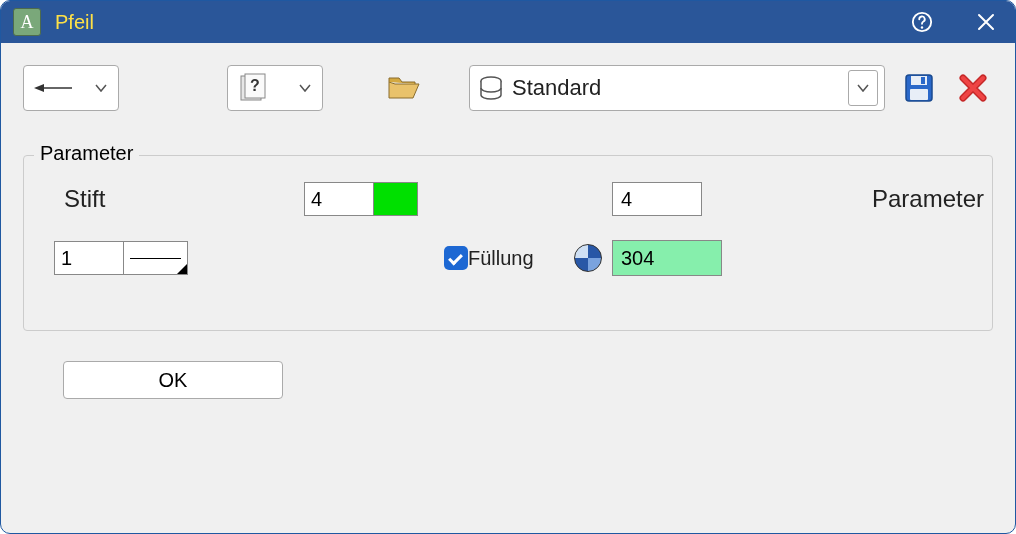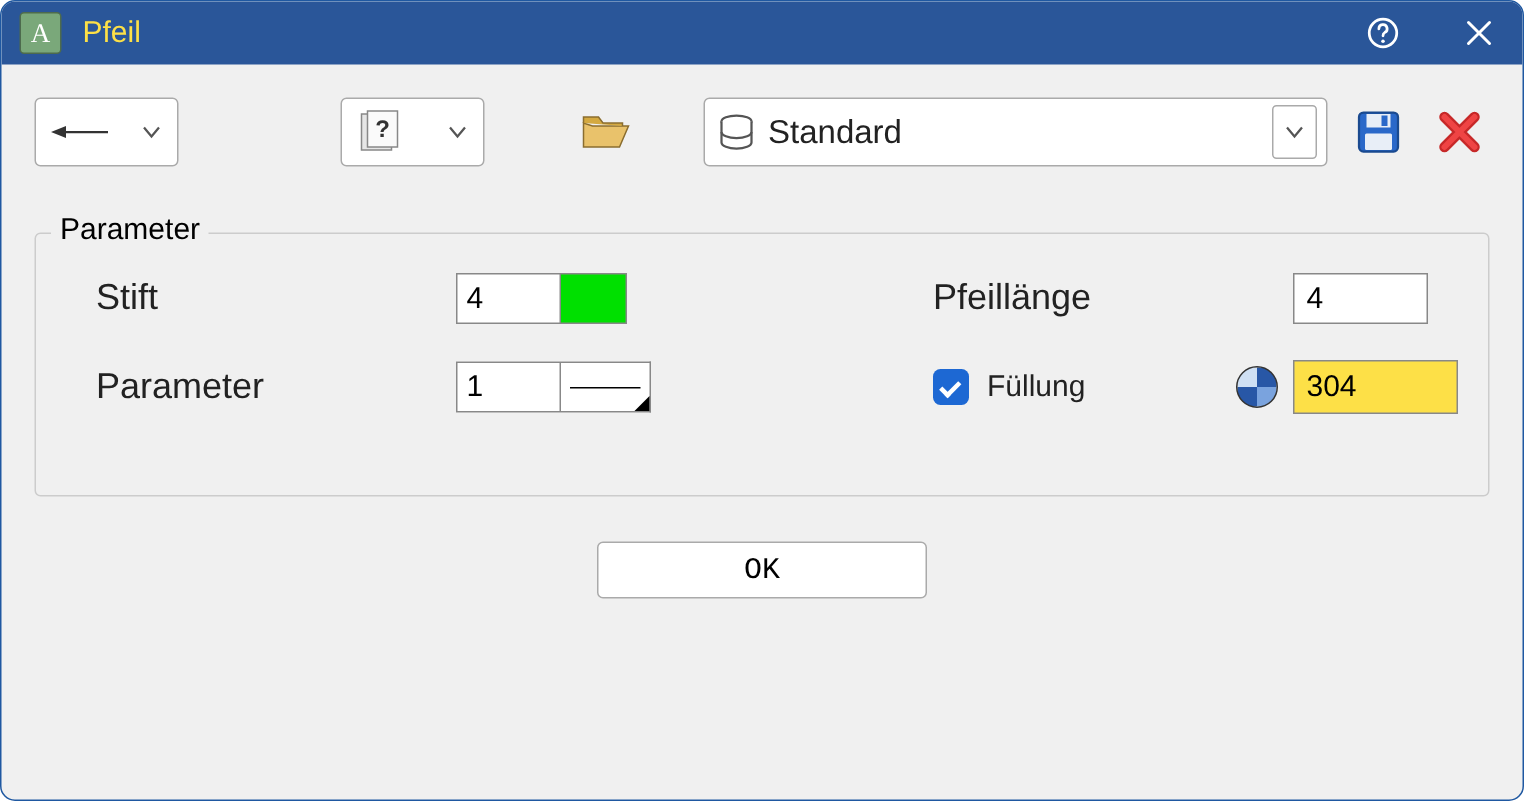--- a/index.html
+++ b/index.html
@@ -194,21 +194,20 @@
     content: "";
     position: absolute;
     right: 0; bottom: 0;
     width: 0; height: 0;
     border-left: 10px solid transparent;
     border-bottom: 10px solid #000;
   }
   .check-row {
     display: flex;
     align-items: center;
-    gap: 12px;
     padding-left: 10px;
   }
   .checkbox {
     width: 24px;
     height: 24px;
     background: #1d68d3;
     border-radius: 5px;
     position: relative;
     cursor: pointer;
   }
@@ -227,30 +226,29 @@
     border-radius: 50%;
     background: conic-gradient(#2857a6 0 90deg, #7aa3de 90deg 180deg, #2857a6 180deg 270deg, #cfe0f4 270deg 360deg);
     border: 1px solid #333;
     margin-left: auto;
     margin-right: 10px;
   }
   .fill-input {
     height: 36px;
     width: 110px;
     border: 1px solid #888;
-    background: #fde047;
+    background: #86efac;
     font-size: 20px;
     padding: 2px 8px;
   }
   .button-row {
     display: flex;
-    justify-content: center;
+    justify-content: space-between;
     gap: 330px;
     padding: 0 40px;
-    font-family: Liberation Mono, monospace;
   }
   .dlg-btn {
     width: 220px;
     height: 38px;
     border: 1px solid #aaa;
     border-radius: 4px;
     background: #fff;
     font-size: 20px;
     cursor: pointer;
     display: flex;
@@ -362,21 +360,20 @@
       <div class="fieldset-legend">Parameter</div>
 
       <div class="grid">
 
         <div class="lbl">Stift</div>
         <div class="cell-flex">
           <input class="num-input" value="4" style="">
           <div class="swatch"></div>
         </div>
         <div></div>
-        <div class="lbl">Pfeillänge</div>
         <input class="val-input" value="4" style="">
 
         <div class="lbl">Parameter</div>
         <div class="cell-flex">
           <input class="num-input" value="1" style="">
           <div class="linetype-preview"></div>
         </div>
         <div></div>
 
         <div class="check-row">

